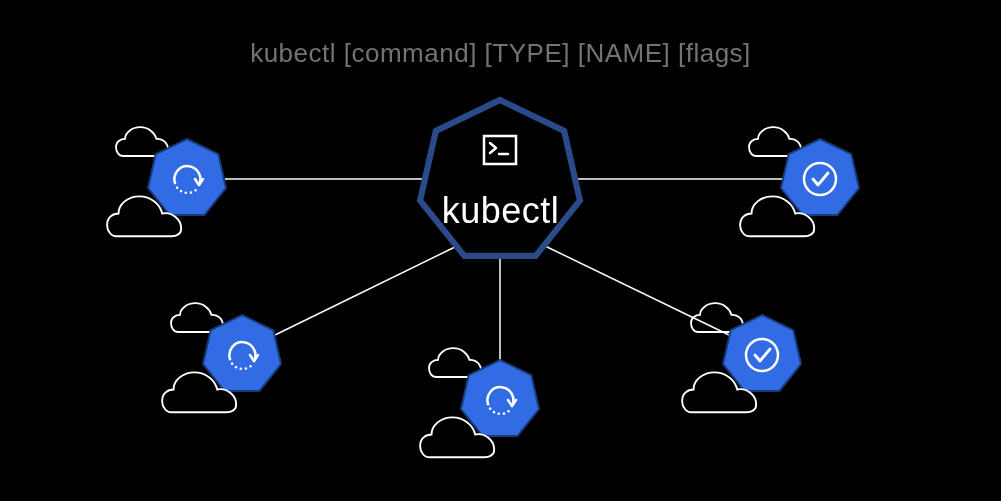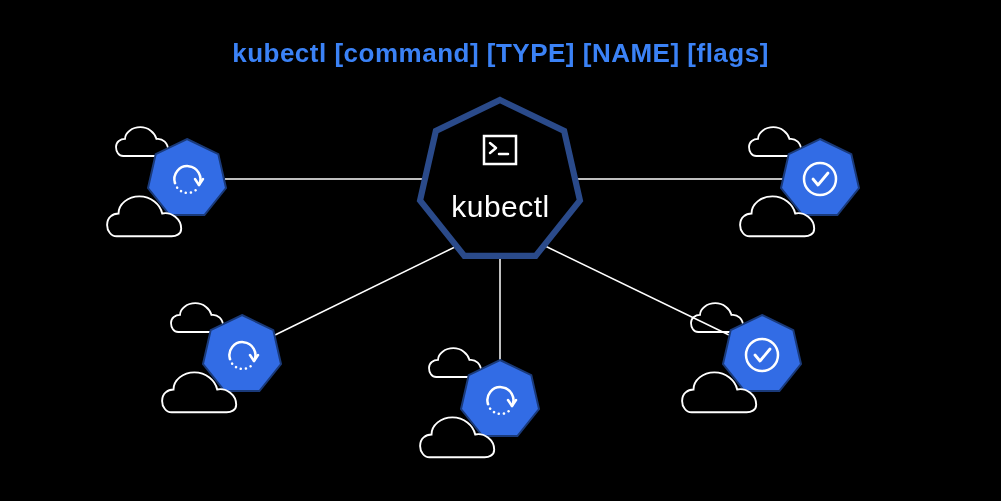--- a/index.html
+++ b/index.html
@@ -9,33 +9,33 @@
     background: #000;
     position: relative;
     font-family: -apple-system, BlinkMacSystemFont, "Segoe UI", Helvetica, Arial, sans-serif;
     overflow: hidden;
   }
   .title {
     position: absolute;
     top: 38px;
     left: 50%;
     transform: translateX(-50%);
-    color: #3b82f6;
+    color: #737373;
     font-size: 26px;
-    font-weight: 700;
+    font-weight: 400;
     white-space: nowrap;
     letter-spacing: 0.5px;
   }
   .center-label {
     position: absolute;
     top: 190px;
     left: 50%;
     transform: translateX(-50%);
     color: #fff;
-    font-size: 30px;
+    font-size: 36px;
     font-weight: 400;
     letter-spacing: 0.5px;
     z-index: 10;
   }
   svg.canvas {
     position: absolute;
     top: 0;
     left: 0;
     width: 1001px;
     height: 501px;

